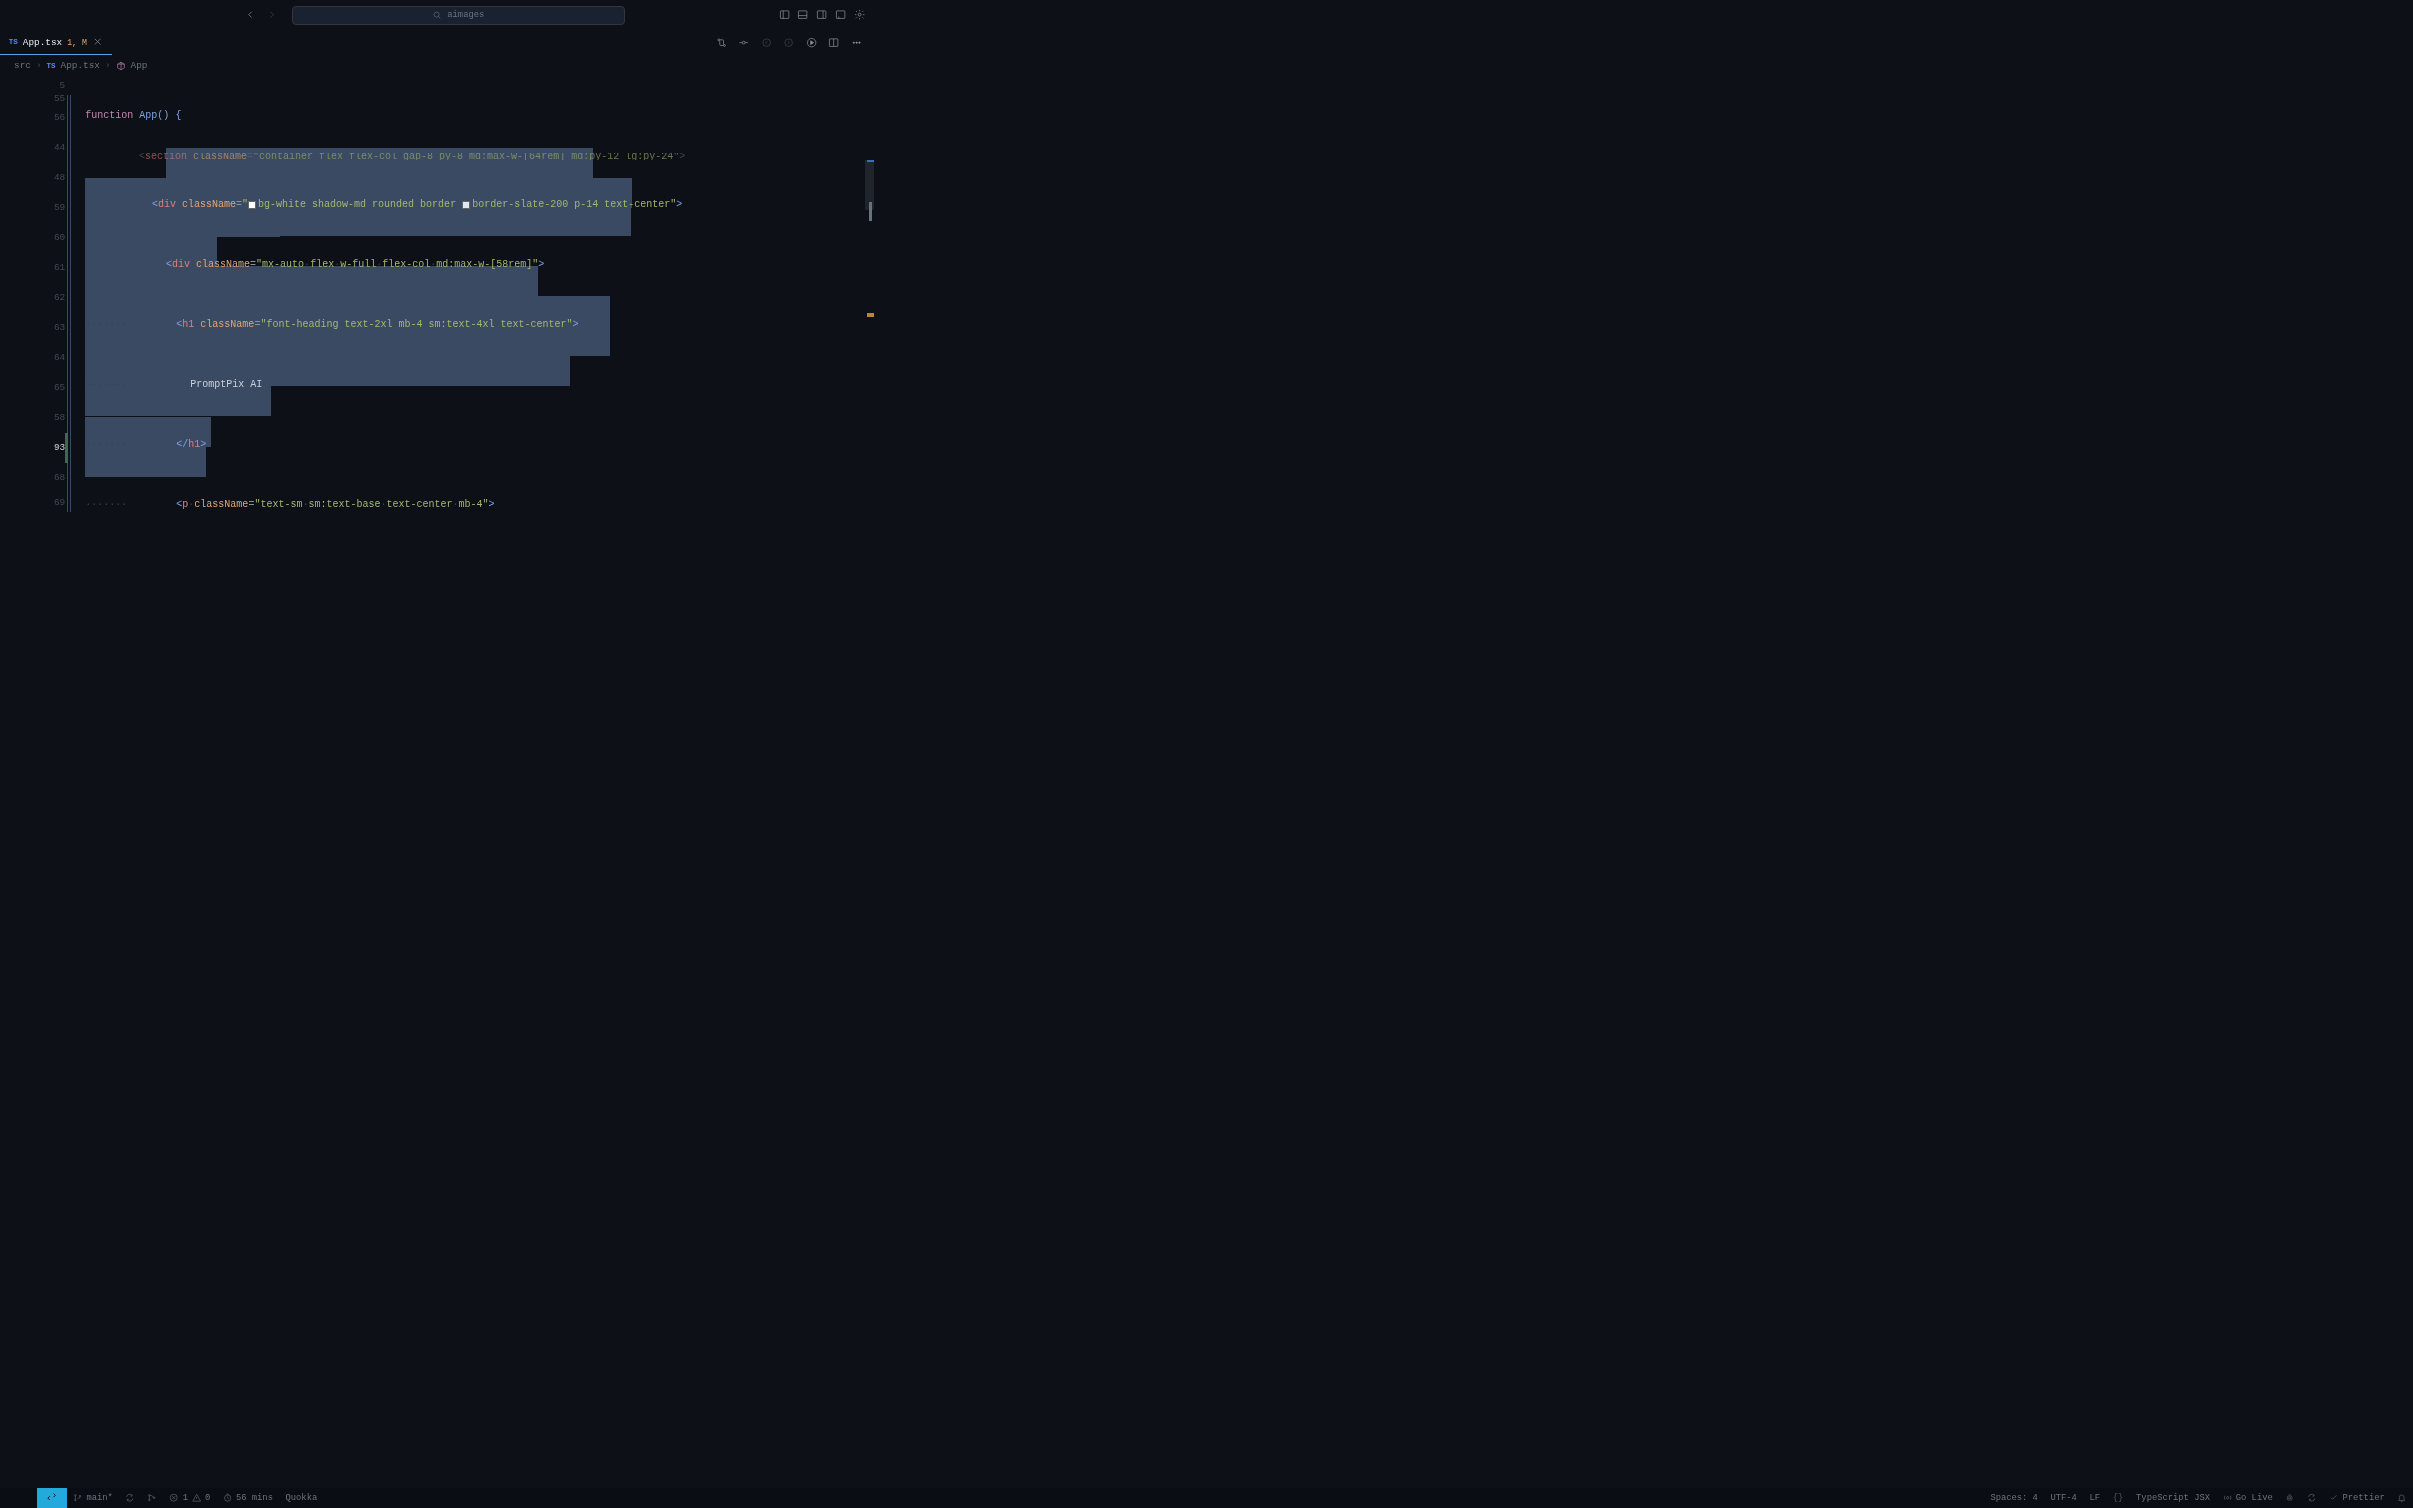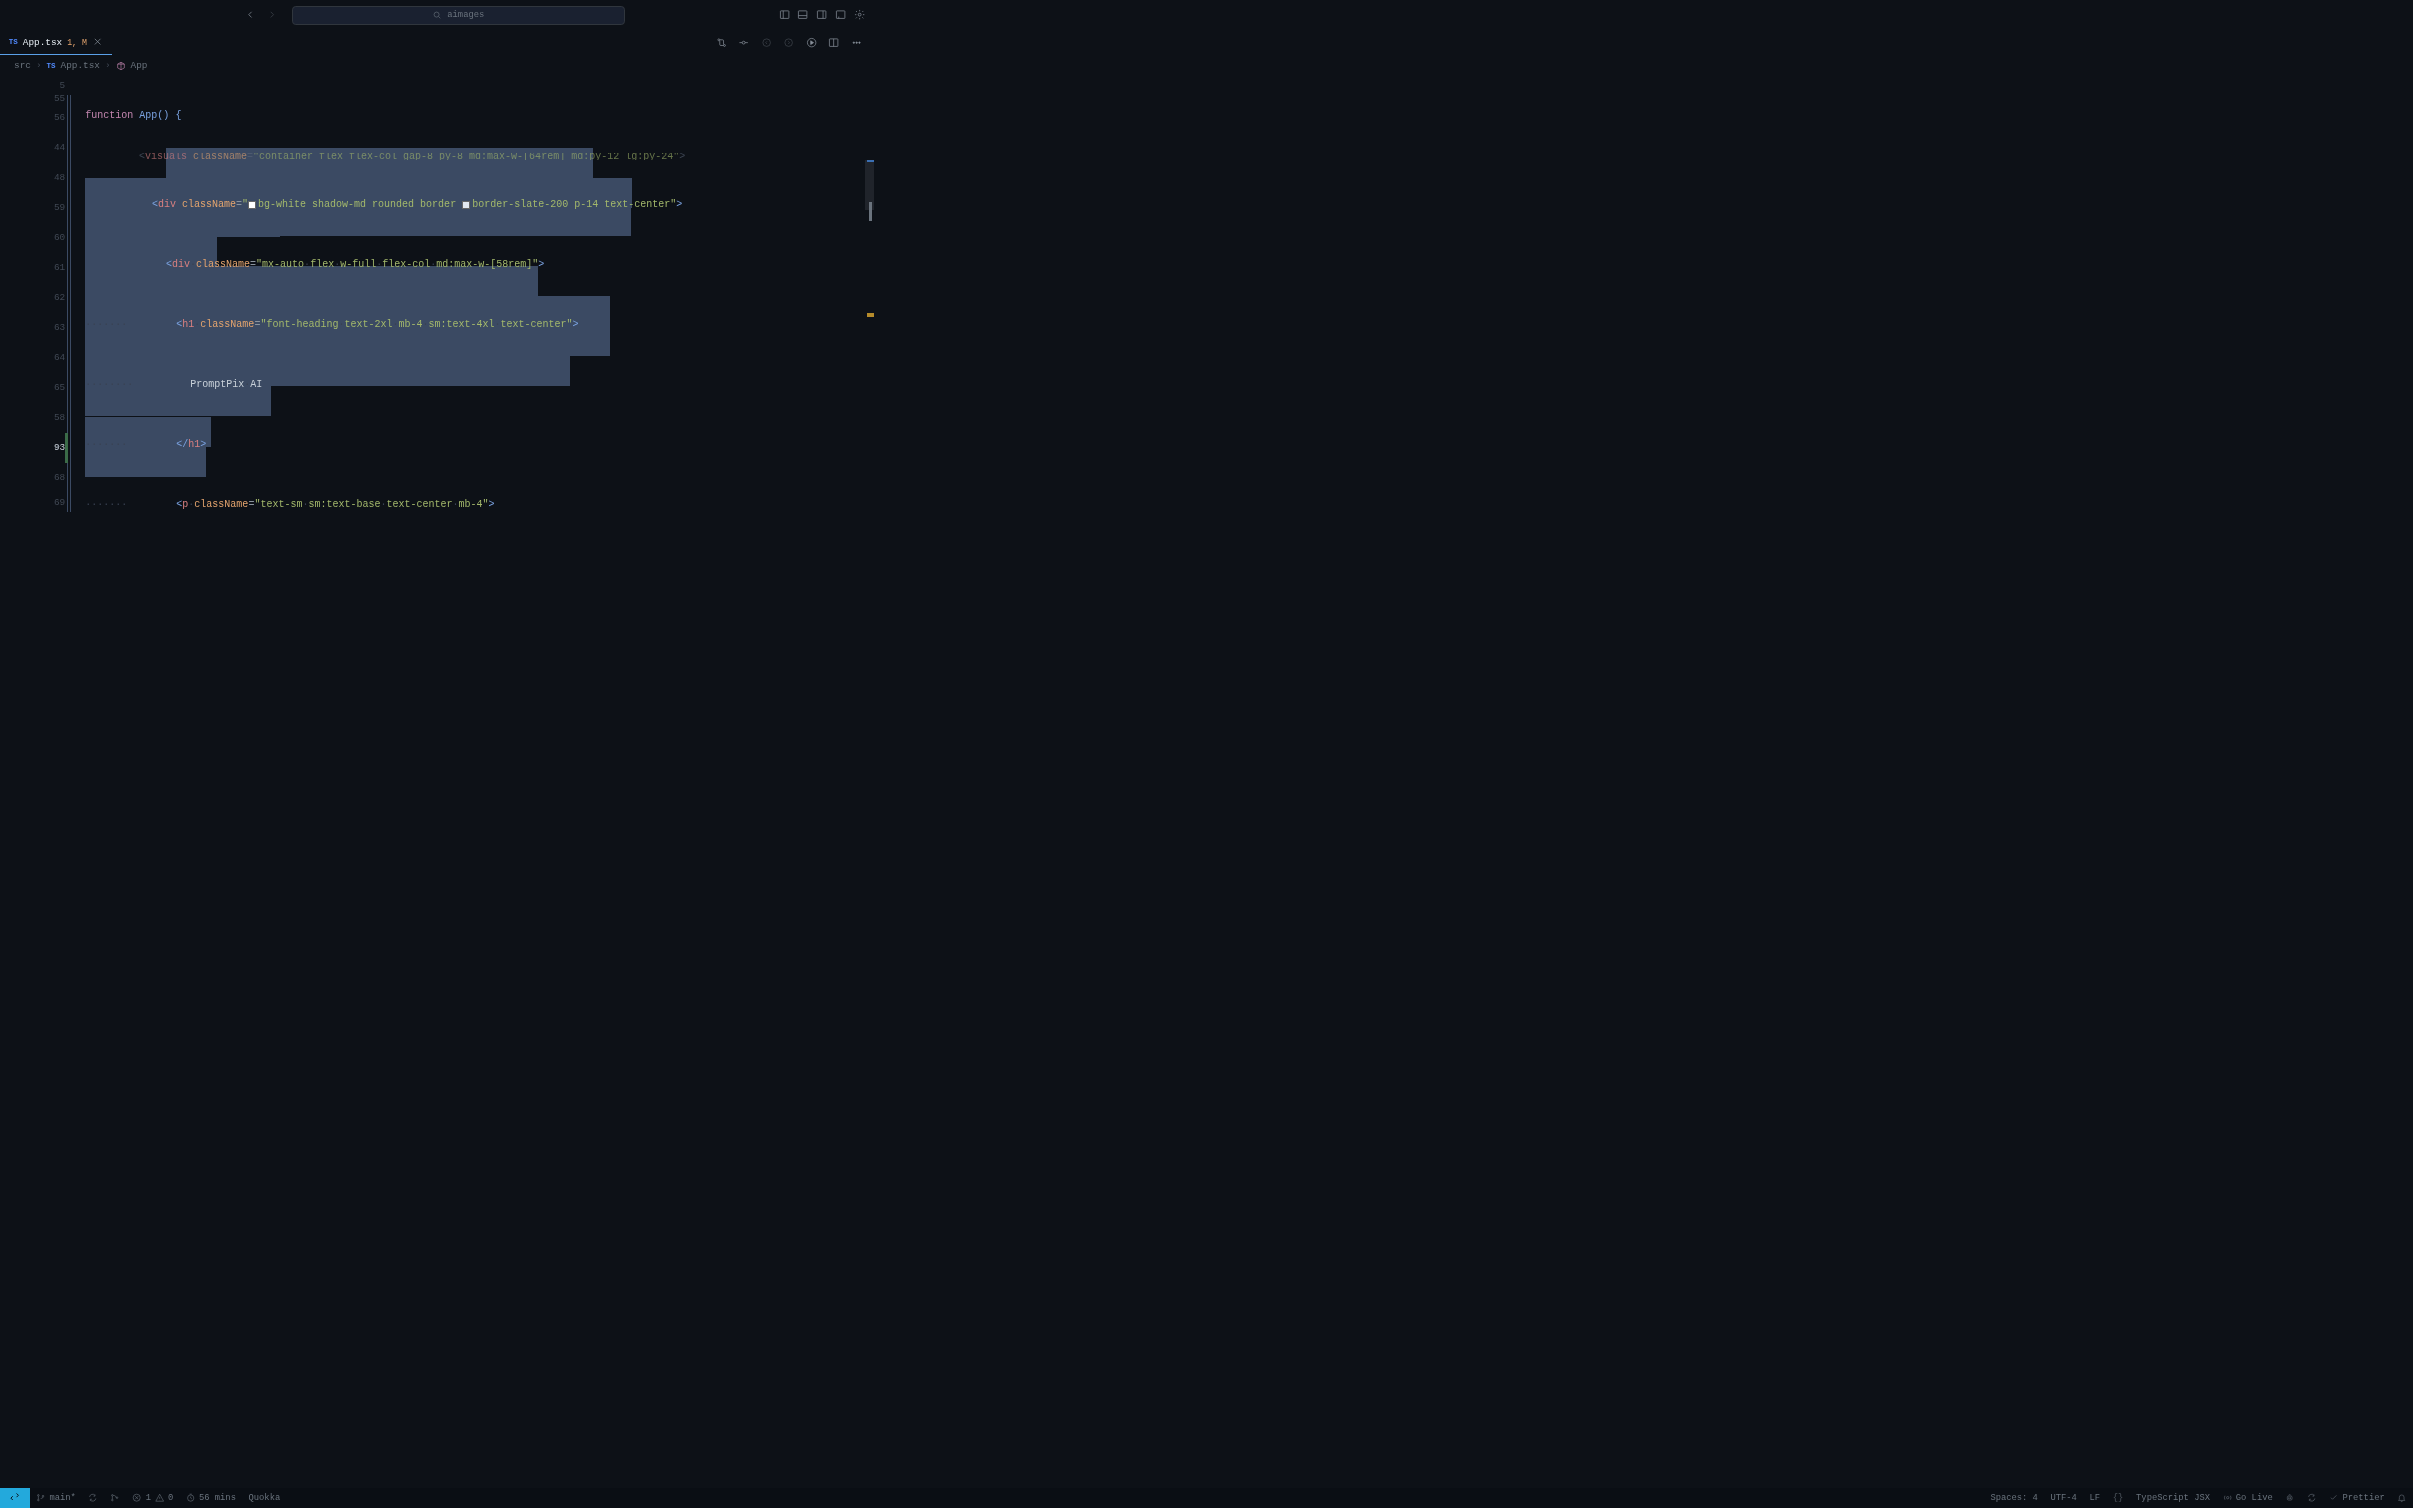--- a/index.html
+++ b/index.html
@@ -156,20 +156,21 @@
   .ruler .mark.sel { background:#6a737d; height:19px; width:3.8px; right:1.3px;}
   .scroll-thumb { position:absolute; right:1.3px; top:84px; width:8.8px; height:50px; background: rgba(120,130,140,0.18); border-radius:0;}
   
   .statusbar {
     position:absolute; left:0; right:0; bottom:0;
     height:20px;
     background: var(--status-bg);
     display:flex; align-items:center;
     font-size:8.8px;
     color: var(--text-dim);
+    padding-left: 37px;
   }
   .status-remote {
     width:30px; height:20px;
     background: var(--status-blue);
     display:flex; align-items:center; justify-content:center;
     color:#0a0e14;
   }
   .status-item { display:flex; align-items:center; gap:3.8px; padding:0 6.3px; height:100%;}
   .status-item svg { width:9.4px; height:9.4px; stroke: currentColor; fill:none; stroke-width:1.5;}
   .status-right { margin-left:auto; display:flex; align-items:center;}
@@ -406,21 +407,21 @@
       </div>
   </div>
 
   <div class="code">
     
     <div class="line-row tight">
       <span style="padding-left:16.3px;"><span class="kw">function</span> <span class="fn">App</span><span class="punct">()</span> <span class="punct">{</span></span>
     </div>
     
     <div class="line-row half-cut" style="color:#5a6578; opacity:.6; overflow:hidden;">
-      <span style="padding-left:70px;">&lt;<span class="tag">visuals</span> <span class="attr">className</span>=<span class="str">"container flex flex-col gap-8 py-8 md:max-w-[64rem] md:py-12 lg:py-24"</span>&gt;</span>
+      <span style="padding-left:70px;">&lt;<span class="tag">section</span> <span class="attr">className</span>=<span class="str">"container flex flex-col gap-8 py-8 md:max-w-[64rem] md:py-12 lg:py-24"</span>&gt;</span>
     </div>
     
     <div class="line-row">
       <span style="padding-left:83px;"><span class="punct">&lt;</span><span class="tag">div</span> <span class="attr">className</span><span class="punct-dim">=</span><span class="str">"</span><span class="swatch"></span><span class="str">bg-white shadow-md rounded border </span><span class="swatch slate"></span><span class="str">border-slate-200 p-14 text-center</span><span class="str">"</span><span class="punct">&gt;</span></span>
     </div>
     
     <div class="line-row">
       <span style="padding-left:97px;"><span class="punct">&lt;</span><span class="tag">div</span><span class="ws-dot">·</span><span class="attr">className</span><span class="punct-dim">=</span><span class="str">"</span><span class="str">mx-auto</span><span class="ws-dot">·</span><span class="str">flex</span><span class="ws-dot">·</span><span class="str">w-full</span><span class="ws-dot">·</span><span class="str">flex-col</span><span class="ws-dot">·</span><span class="str">md:max-w-[58rem]"</span><span class="punct">&gt;</span></span>
     </div>
     

